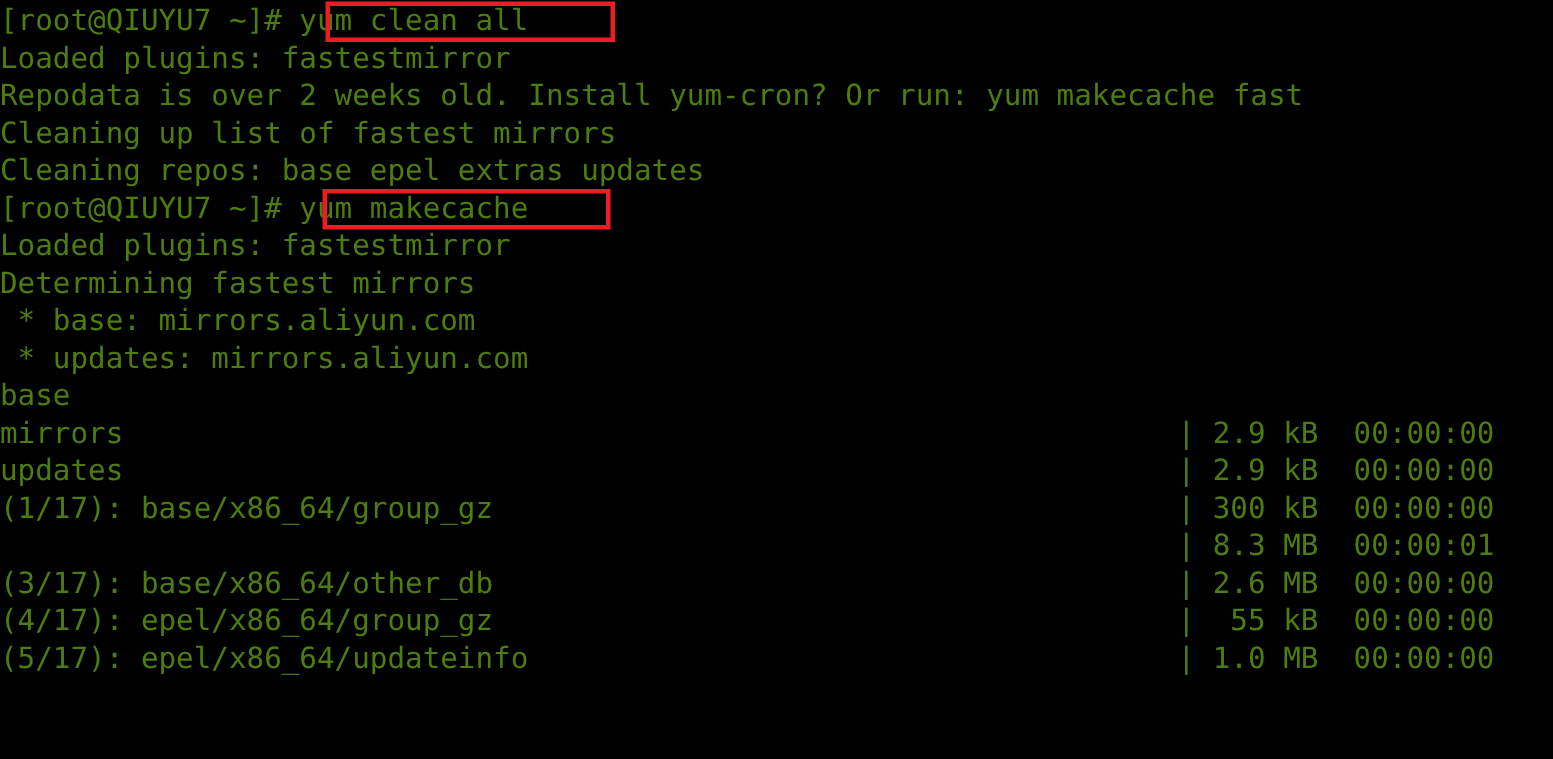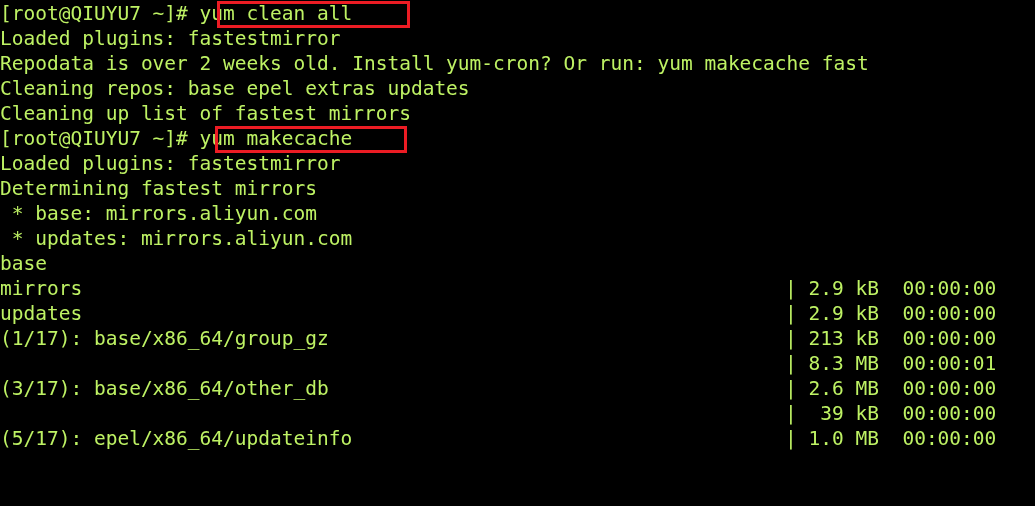--- a/index.html
+++ b/index.html
@@ -26,21 +26,21 @@
     width: 1035px;
     padding-top: 1px;
   }
   .line {
     position: relative;
     height: 25px;
     line-height: 25px;
     white-space: pre;
     font-family: "DejaVu Sans Mono", "Liberation Mono", monospace;
     font-size: 19.5px;
-    color: #bef264;
+    color: #4d7c0f;
   }
   .line .left {
     position: absolute;
     left: 0px;
     top: 0;
     white-space: pre;
   }
   .line .meter {
     position: absolute;
     left: 785px;
@@ -81,26 +81,26 @@
       <span class="left">Loaded plugins: fastestmirror</span>
       <span class="meter"></span>
     </div>
 
     <div class="line">
       <span class="left">Repodata is over 2 weeks old. Install yum-cron? Or run: yum makecache fast</span>
       <span class="meter"></span>
     </div>
 
     <div class="line">
-      <span class="left">Cleaning repos: base epel extras updates</span>
+      <span class="left">Cleaning up list of fastest mirrors</span>
       <span class="meter"></span>
     </div>
 
     <div class="line">
-      <span class="left">Cleaning up list of fastest mirrors</span>
+      <span class="left">Cleaning repos: base epel extras updates</span>
       <span class="meter"></span>
     </div>
 
     <div class="line">
       <span class="left">[root@QIUYU7 ~]# yum makecache</span>
       <span class="meter"></span>
     </div>
 
     <div class="line">
       <span class="left">Loaded plugins: fastestmirror</span>
@@ -133,34 +133,35 @@
       <span class="meter">| 2.9 kB  00:00:00</span>
     </div>
 
     <div class="line">
       <span class="left">updates</span>
       <span class="meter">| 2.9 kB  00:00:00</span>
     </div>
 
     <div class="line">
       <span class="left">(1/17): base/x86_64/group_gz</span>
-      <span class="meter">| 213 kB  00:00:00</span>
+      <span class="meter">| 300 kB  00:00:00</span>
     </div>
 
     <div class="line">
       <span class="meter">| 8.3 MB  00:00:01</span>
     </div>
 
     <div class="line">
       <span class="left">(3/17): base/x86_64/other_db</span>
       <span class="meter">| 2.6 MB  00:00:00</span>
     </div>
 
     <div class="line">
-      <span class="meter">|  39 kB  00:00:00</span>
+      <span class="left">(4/17): epel/x86_64/group_gz</span>
+      <span class="meter">|  55 kB  00:00:00</span>
     </div>
 
     <div class="line">
       <span class="left">(5/17): epel/x86_64/updateinfo</span>
       <span class="meter">| 1.0 MB  00:00:00</span>
     </div>
 
   </div>
 
   <div class="hl-box" id="hl-clean-all"></div>

